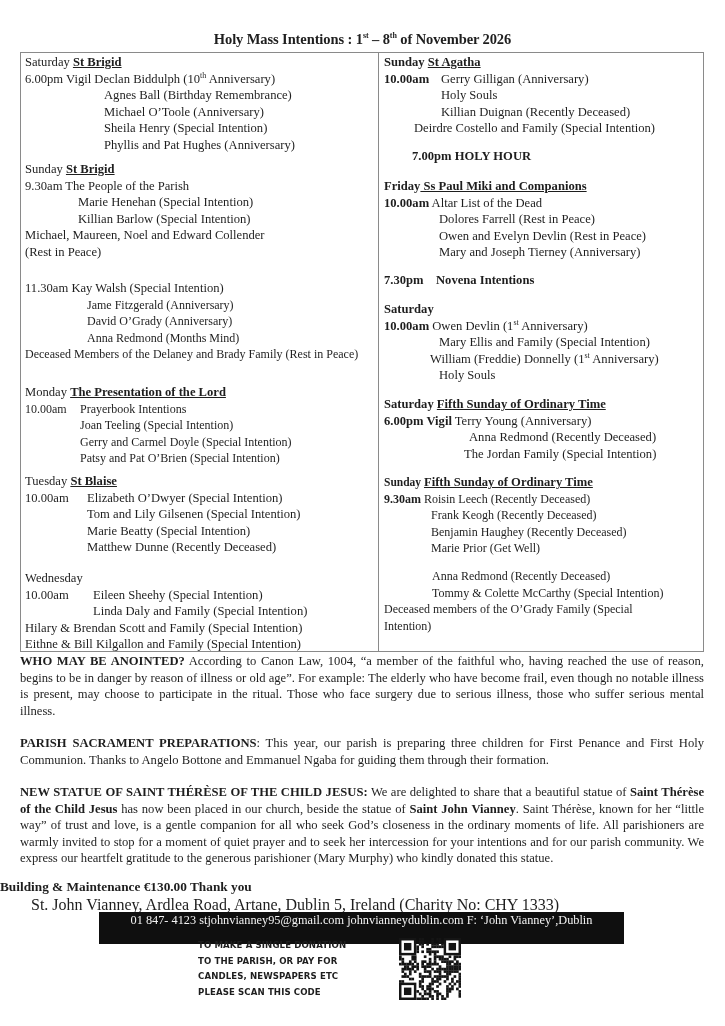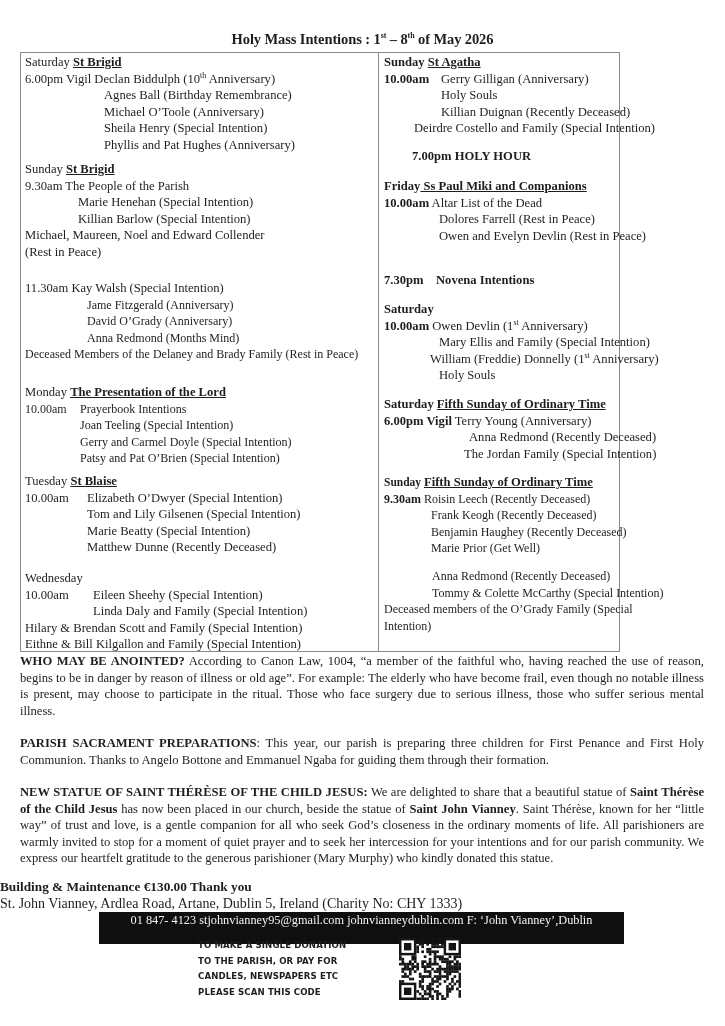--- a/index.html
+++ b/index.html
@@ -7,58 +7,58 @@
     width: 725px; height: 1026px; position: relative; overflow: hidden;
     font-family: "Liberation Serif", "DejaVu Serif", serif;
     color: #1e1e1e;
   }
   .title {
     position: absolute; top: 31px; left: 0; width: 725px; text-align: center;
     font-weight: bold; font-size: 14.5px; letter-spacing: -0.1px;
   }
   sup { font-size: 8px; line-height: 0; vertical-align: super; }
   .table {
-    position: absolute; top: 52px; left: 20px; width: 600px; height: 600px;
+    position: absolute; top: 52px; left: 20px; width: 684px; height: 600px;
     border: 1.5px solid #8a8a8a; box-sizing: border-box;
   }
   .col {
     position: absolute; top: 0; bottom: 0; font-size: 12.6px; line-height: 16.5px;
   }
   .col.left { left: 4px; width: 348px; }
   .col.right { left: 357px; width: 322px; border-left: 1.5px solid #8a8a8a; padding-left: 5px; }
   .blk { position: absolute; left: 0; right: 0; }
   .col.right .blk { left: 5px; }
   .line { white-space: nowrap; }
   .b { font-weight: bold; }
   .u { text-decoration: underline; font-weight: bold; }
   .wrap { white-space: normal; }
   .para {
     position: absolute; left: 20px; width: 684px; font-size: 12.6px; line-height: 16.5px;
     text-align: justify;
   }
   .footer-center { position: absolute; left: 0; width: 647px; text-align: left; }
   .bm { top: 879px; font-weight: bold; font-size: 13.3px; }
-  .addr { top: 896px; font-size: 14px; }
+  .addr { top: 896px; font-size: 16px; padding-left: 31px; }
   .contact-bar {
     position: absolute; top: 912px; left: 99px; width: 525px; height: 32px;
     background: #0f0f0f; color: #f4f4f4; font-size: 12.3px; line-height: 16px;
     text-align: center; white-space: nowrap; overflow: hidden;
   }
   .scan {
     position: absolute; top: 938px; left: 198px; width: 170px;
     font-family: "DejaVu Sans", sans-serif; font-weight: bold; font-size: 8.6px; line-height: 15.5px;
     letter-spacing: 0.1px;
   }
   .qr { position: absolute; top: 938px; left: 399px; width: 62px; height: 62px; }
 </style>
 </head>
 <body>
 
 <div class="title">
-  <span>Holy Mass Intentions : 1</span><sup>st</sup><span> – 8</span><sup>th</sup><span> of May 2026</span>
+  <span>Holy Mass Intentions : 1</span><sup>st</sup><span> – 8</span><sup>th</sup><span> of November 2026</span>
 </div>
 
 <div class="table">
 
   <div class="col left">
 
     <div class="blk" style="top:1px;">
       <div class="line"><span>Saturday </span><span class="u">St Brigid</span></div>
       <div class="line"><span> 6.00pm Vigil </span><span> Declan Biddulph (10</span><sup>th</sup><span> Anniversary)</span></div>
       <div class="line" style="padding-left:79px;">Agnes Ball (Birthday Remembrance)</div>
@@ -119,20 +119,21 @@
       <div class="line" style="padding-left:30px;">Deirdre Costello and Family  (Special Intention)</div>
     </div>
 
     <div class="blk b" style="top:95px;margin-left:28px;">7.00pm HOLY HOUR</div>
 
     <div class="blk" style="top:125px;">
       <div class="line b"><span>Friday</span><span class="u"> Ss Paul Miki and Companions</span></div>
       <div class="line"><span class="b">10.00am</span><span> Altar List of the Dead</span></div>
       <div class="line" style="padding-left:55px;">Dolores Farrell (Rest in Peace)</div>
       <div class="line" style="padding-left:55px;">Owen and Evelyn Devlin (Rest in Peace)</div>
+      <div class="line" style="padding-left:55px;">Mary and Joseph Tierney (Anniversary)</div>
     </div>
 
     <div class="blk b" style="top:219px;">
       <span style="display:inline-block;width:52px;">7.30pm</span><span>Novena Intentions</span>
     </div>
 
     <div class="blk" style="top:248px;">
       <div class="line b">Saturday</div>
       <div class="line"><span class="b">10.00am</span><span> Owen Devlin (1</span><sup>st</sup><span> Anniversary)</span></div>
       <div class="line" style="padding-left:55px;">Mary Ellis and Family (Special Intention)</div>

